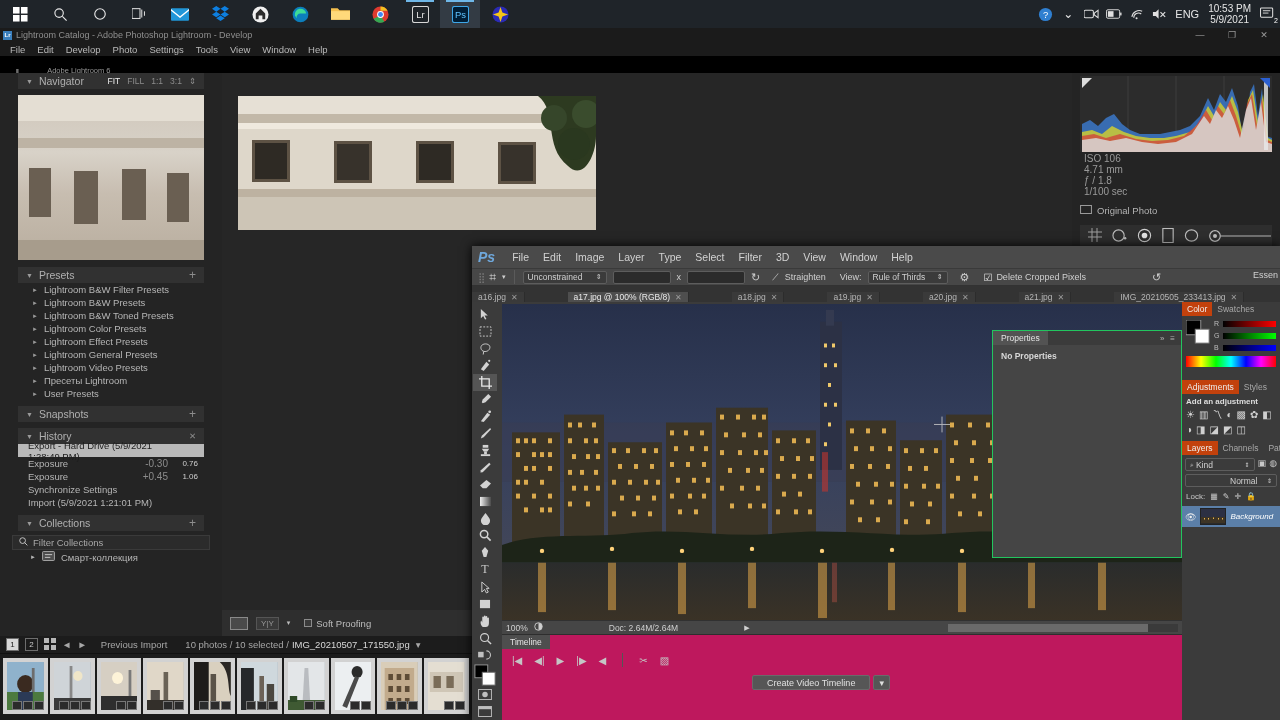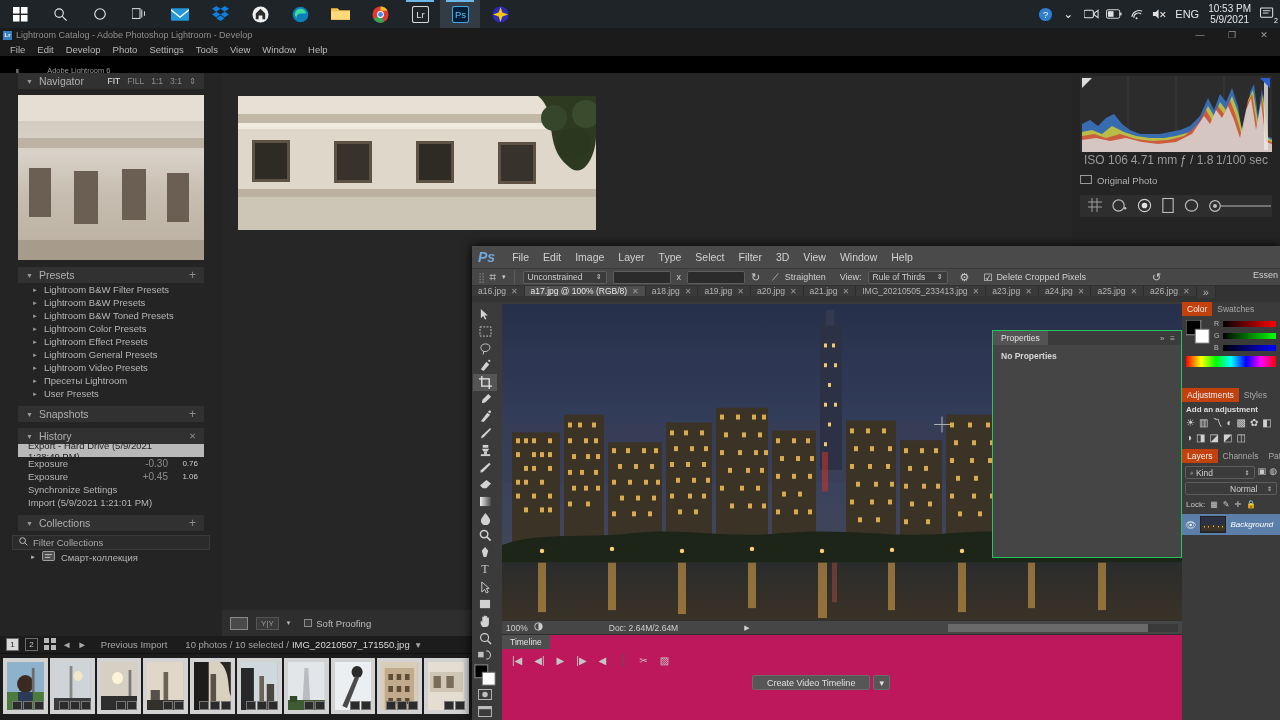--- a/index.html
+++ b/index.html
@@ -69,33 +69,33 @@
   #thumbs { display:flex; gap:2px; padding:4px 3px; }
   .thumb { width:47px; height:56px; background:#d2d2d2; padding:4px; position:relative; }
   .thumb .img { width:100%; height:100%; overflow:hidden; position:relative; background:#9aa4ae; }
   .badges { position:absolute; right:4px; bottom:4px; display:flex; gap:1px; }
   .badge { width:10px; height:9px; background:#2b2b2b; border:1px solid #777; }
 
   
   #lr-right { position:absolute; right:0; top:45px; width:208px; bottom:0; background:#242424; }
   #hist-hdr { height:18px; display:flex; align-items:center; justify-content:flex-end; gap:6px; padding-right:8px; color:#b9b9b9; font-size:10.5px; }
   #histogram { margin:3px 8px 0 8px; height:76px; background:#2c2c2c; position:relative; overflow:hidden; }
-  .hist-info { display:flex; justify-content:space-between; padding:1px 12px 0 12px; font-size:12px; color:#9a9a9a; }
+  .hist-info { display:flex; justify-content:space-between; padding:1px 12px 0 12px; font-size:10px; color:#9a9a9a;flex-direction:column; }
   .origphoto { margin:6px 8px 0 8px; height:14px; display:flex; align-items:center; gap:5px; font-size:9.5px; color:#b3b3b3; }
   #toolstrip { margin:8px 8px 0 8px; height:22px; background:#2e2e2e; display:flex; align-items:center; gap:10px; padding-left:8px; }
 
   
   #ps { position:absolute; left:472px; top:246px; width:808px; height:474px; background:#3b3b3b; box-shadow:0 0 10px #000; }
   #ps-menu { height:22px; background:#4a4a4a; display:flex; align-items:center; padding-left:6px; gap:0; color:#d2d2d2; font-size:10.5px; }
   #ps-menu .pslogo { color:#6fa8dc; font-weight:bold; font-size:14px; margin-right:10px; font-style:italic; }
   #ps-menu span.mi { padding:0 7px; }
   #ps-options { height:18px; background:#474747; border-top:1px solid #3a3a3a; border-bottom:1px solid #323232; display:flex; align-items:center; padding-left:6px; gap:6px; color:#cfcfcf; font-size:9px; }
   .ps-select { height:13px; background:#3b3b3b; border:1px solid #5d5d5d; border-radius:2px; display:flex; align-items:center; padding:0 4px; font-size:8.5px; color:#d0d0d0; }
   .ps-input { height:13px; width:58px; background:#2b2b2b; border:1px solid #5d5d5d; border-radius:2px; }
-  #ps-tabs { height:16px; background:#333; display:flex; align-items:flex-start; overflow:hidden; }
+  #ps-tabs { height:16px; background:#333; display:flex; align-items:flex-end; overflow:hidden;gap:43px; }
   .ps-tab { display:flex; align-items:center; gap:5px; padding:0 6px; font-size:8.5px; color:#b5b5b5; background:#3a3a3a; border-right:1px solid #2c2c2c; white-space:nowrap; }
   .ps-tab.active { background:#4e4e4e; color:#e9e9e9; }
   .ps-tab .x { font-size:8px; color:#9b9b9b; }
   #ps-toolbar { position:absolute; left:0; top:56px; width:26px; bottom:0; background:#3b3b3b; display:flex; flex-direction:column; align-items:center; padding-top:4px; gap:0; }
   .tool { width:24px; height:20px; display:flex; align-items:center; justify-content:center; color:#c9c9c9; font-size:11px; position:relative; }
   .tool.sel { background:#555; }
   #ps-canvas { position:absolute; left:30px; top:58px; right:98px; bottom:100px; overflow:hidden; background:#1b1f2b; }
   #ps-statusbar { position:absolute; left:30px; right:98px; bottom:86px; height:14px; background:#464646; display:flex; align-items:center; gap:6px; padding:0 4px; font-size:8.5px; color:#d0d0d0; border-top:1px solid #313131;}
   #ps-timeline { position:absolute; left:30px; right:12px; bottom:0; height:86px; background:#be185d; border-top:1px solid #2e2e2e;margin-top:12px;}
   #tl-tab { height:14px; display:flex; }
@@ -1281,21 +1281,21 @@
           </span>
           <span style="display:flex;align-items:center;gap:2px;margin-top:5px;">
             <span style="font-size:7px;width:7px;">B</span>
             <span style="flex:1;height:6px;background:linear-gradient(90deg,#000,#00f);display:block;"></span>
           </span>
         </span>
       </div>
       <div style="margin-top:5px;height:11px;background:linear-gradient(90deg,#f00,#ff0,#0f0,#0ff,#00f,#f0f,#f00);"></div>
     </div>
 
-    <div class="prow" style="margin-top:17px;">
+    <div class="prow" style="margin-top:9px;">
       <span class="ptab active">Adjustments</span>
       <span class="ptab">Styles</span>
     </div>
     <div style="font-size:8px;color:#ddd;padding:3px 4px;font-weight:bold;">Add an adjustment</div>
     <div style="display:flex;flex-wrap:wrap;gap:4px;padding:0 4px;">
       <span style="font-size:10px;color:#d0d0d0;">☀</span>
       <span style="font-size:10px;color:#d0d0d0;">▥</span>
       <span style="font-size:10px;color:#d0d0d0;">〽</span>
       <span style="font-size:10px;color:#d0d0d0;">◐</span>
       <span style="font-size:10px;color:#d0d0d0;">▩</span>

